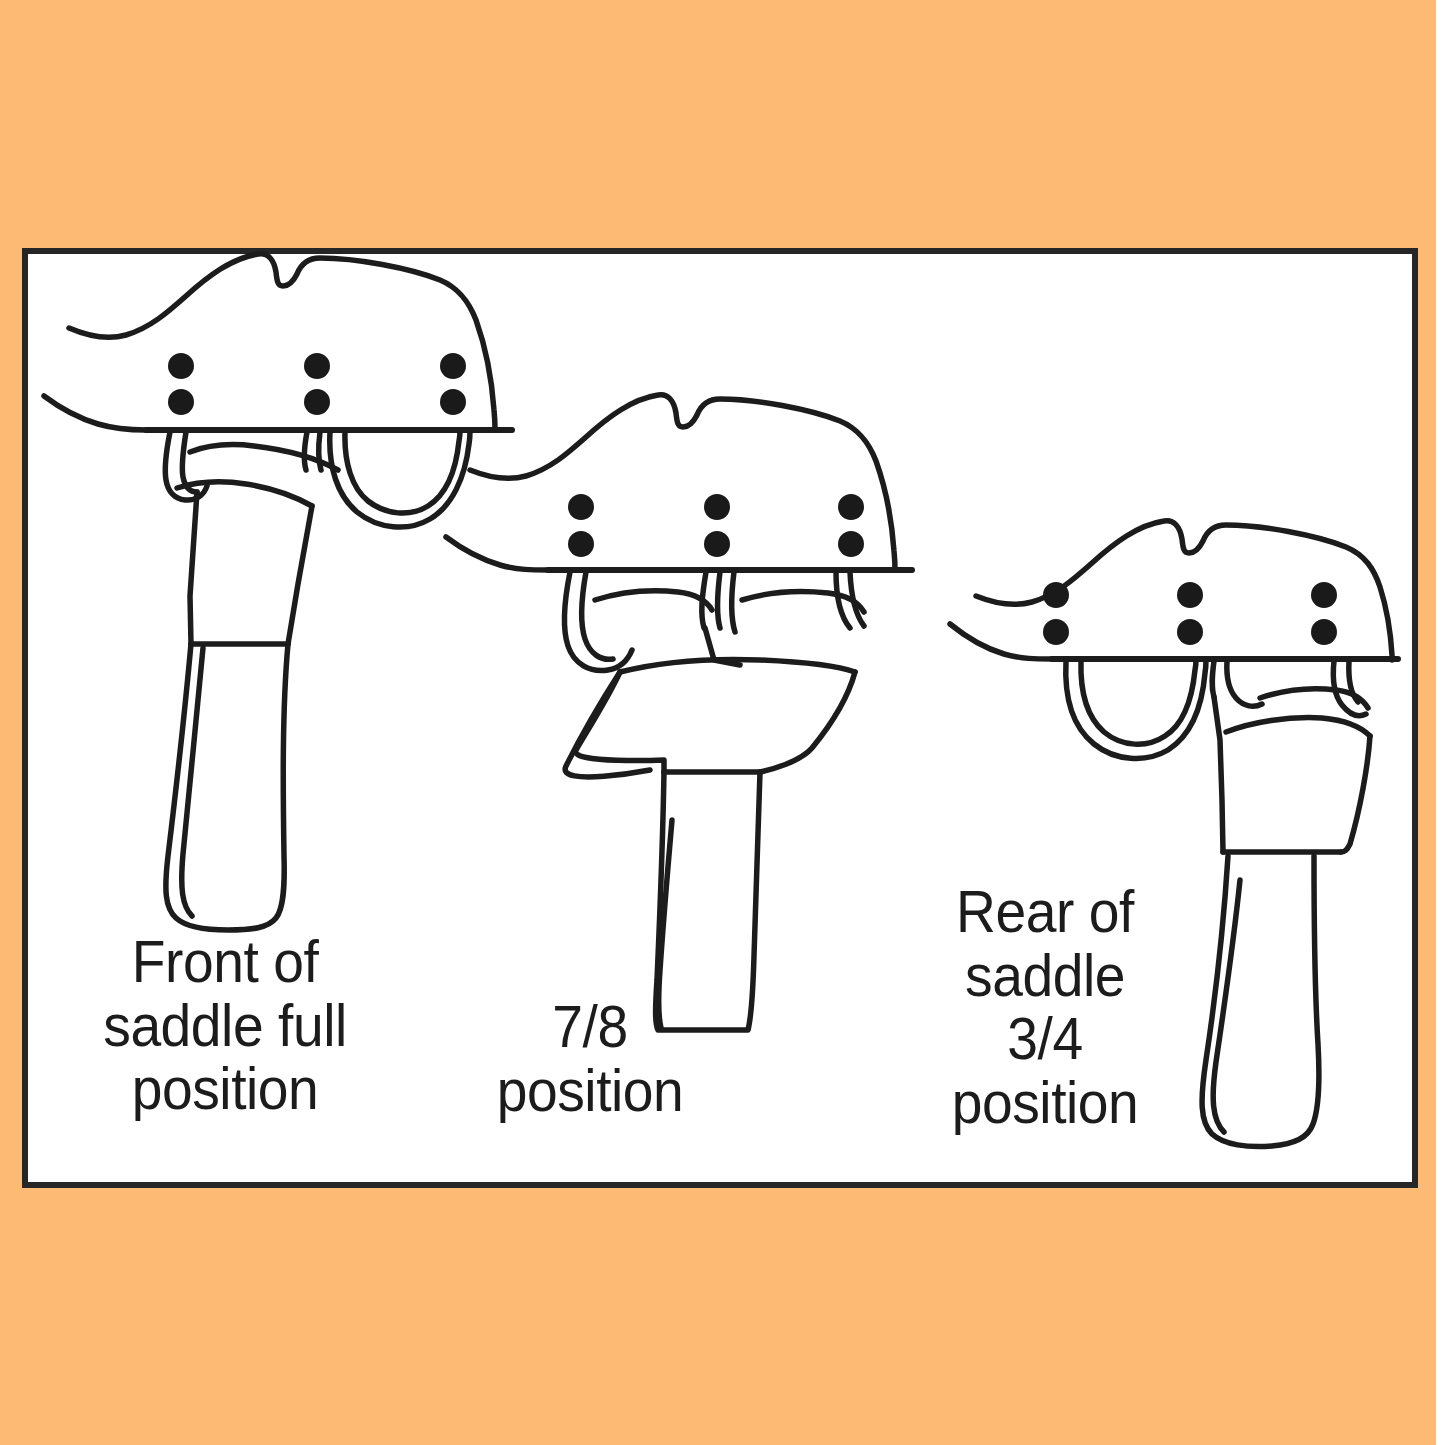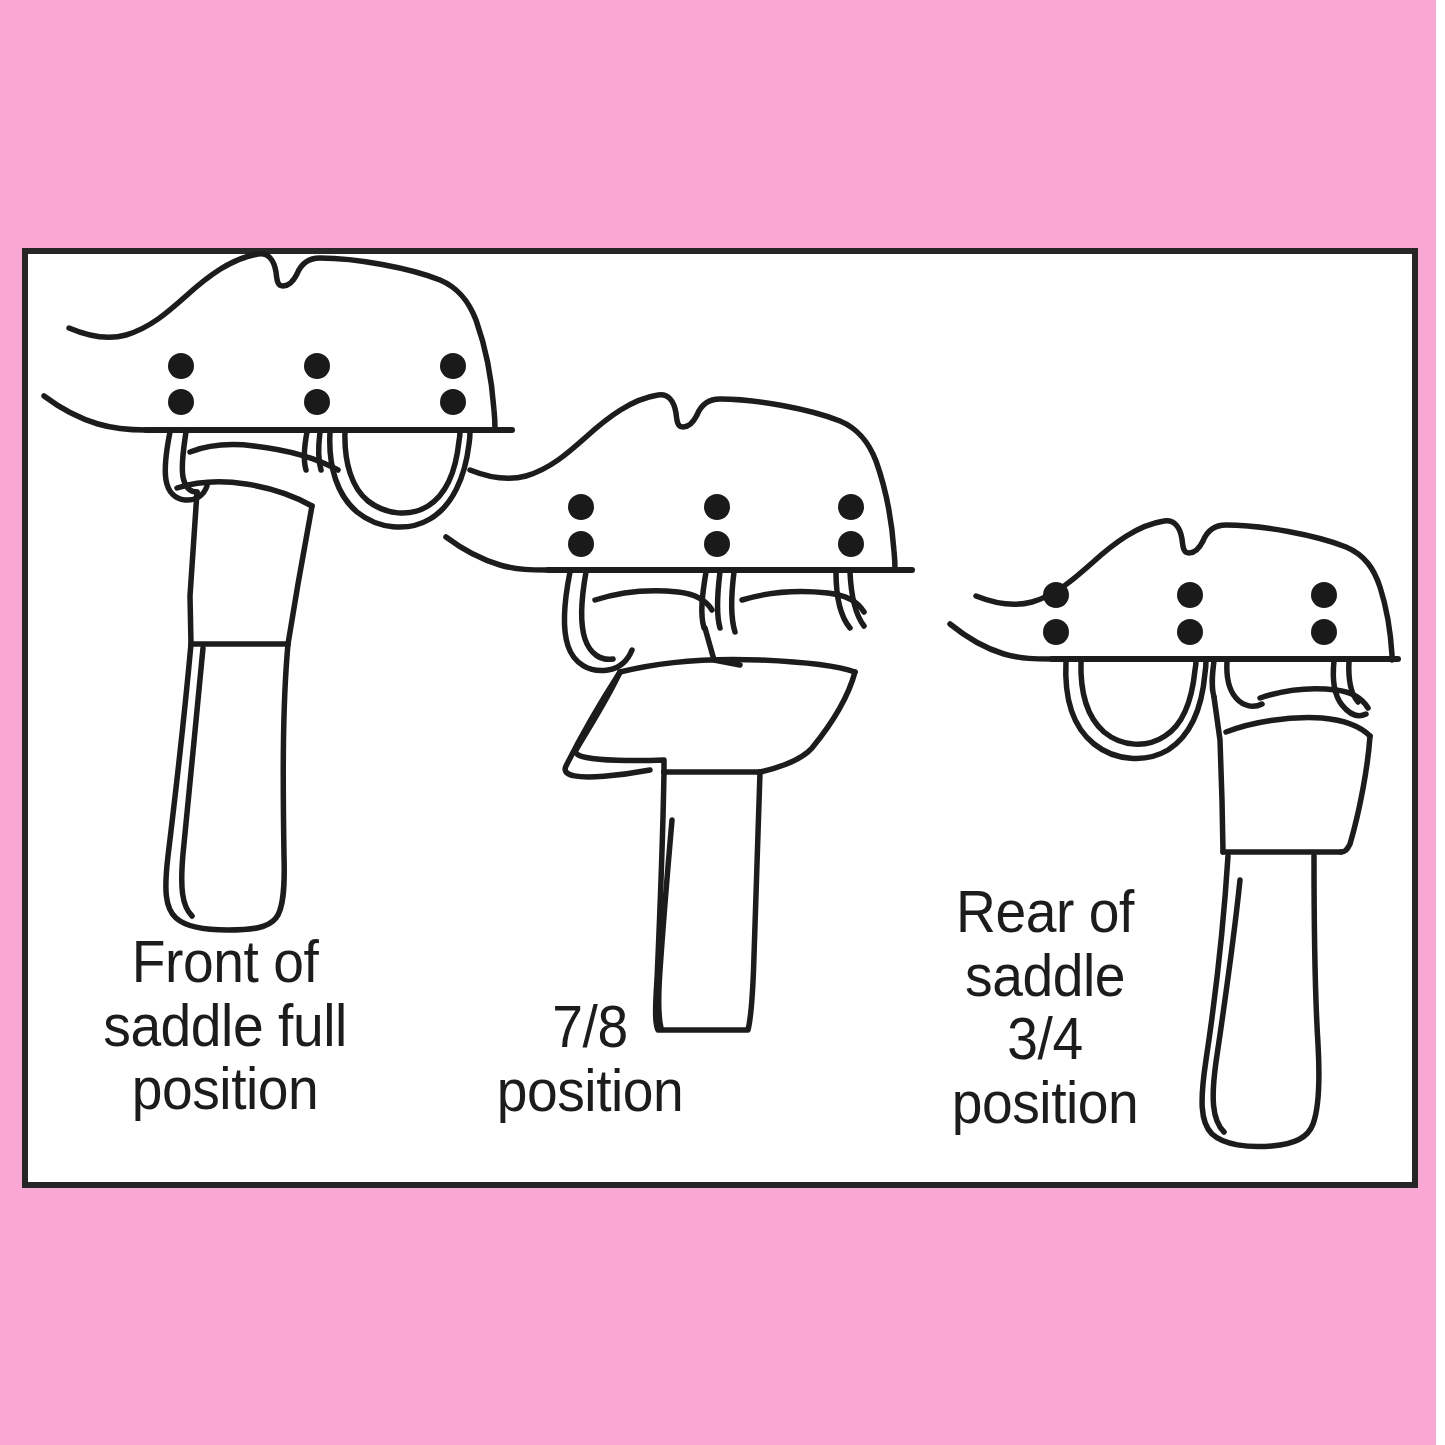--- a/index.html
+++ b/index.html
@@ -11,21 +11,21 @@
   body {
     width: 1445px;
     height: 1445px;
     font-family: "Liberation Sans", "DejaVu Sans", sans-serif;
     overflow: hidden;
   }
   #stage {
     position: relative;
     width: 1436px;
     height: 1445px;
-    background: #f9a8d4;
+    background: #fdba74;
   }
   #diagram-svg {
     position: absolute;
     left: 0;
     top: 0;
     width: 1445px;
     height: 1445px;
     display: block;
   }
   .fig-label {

